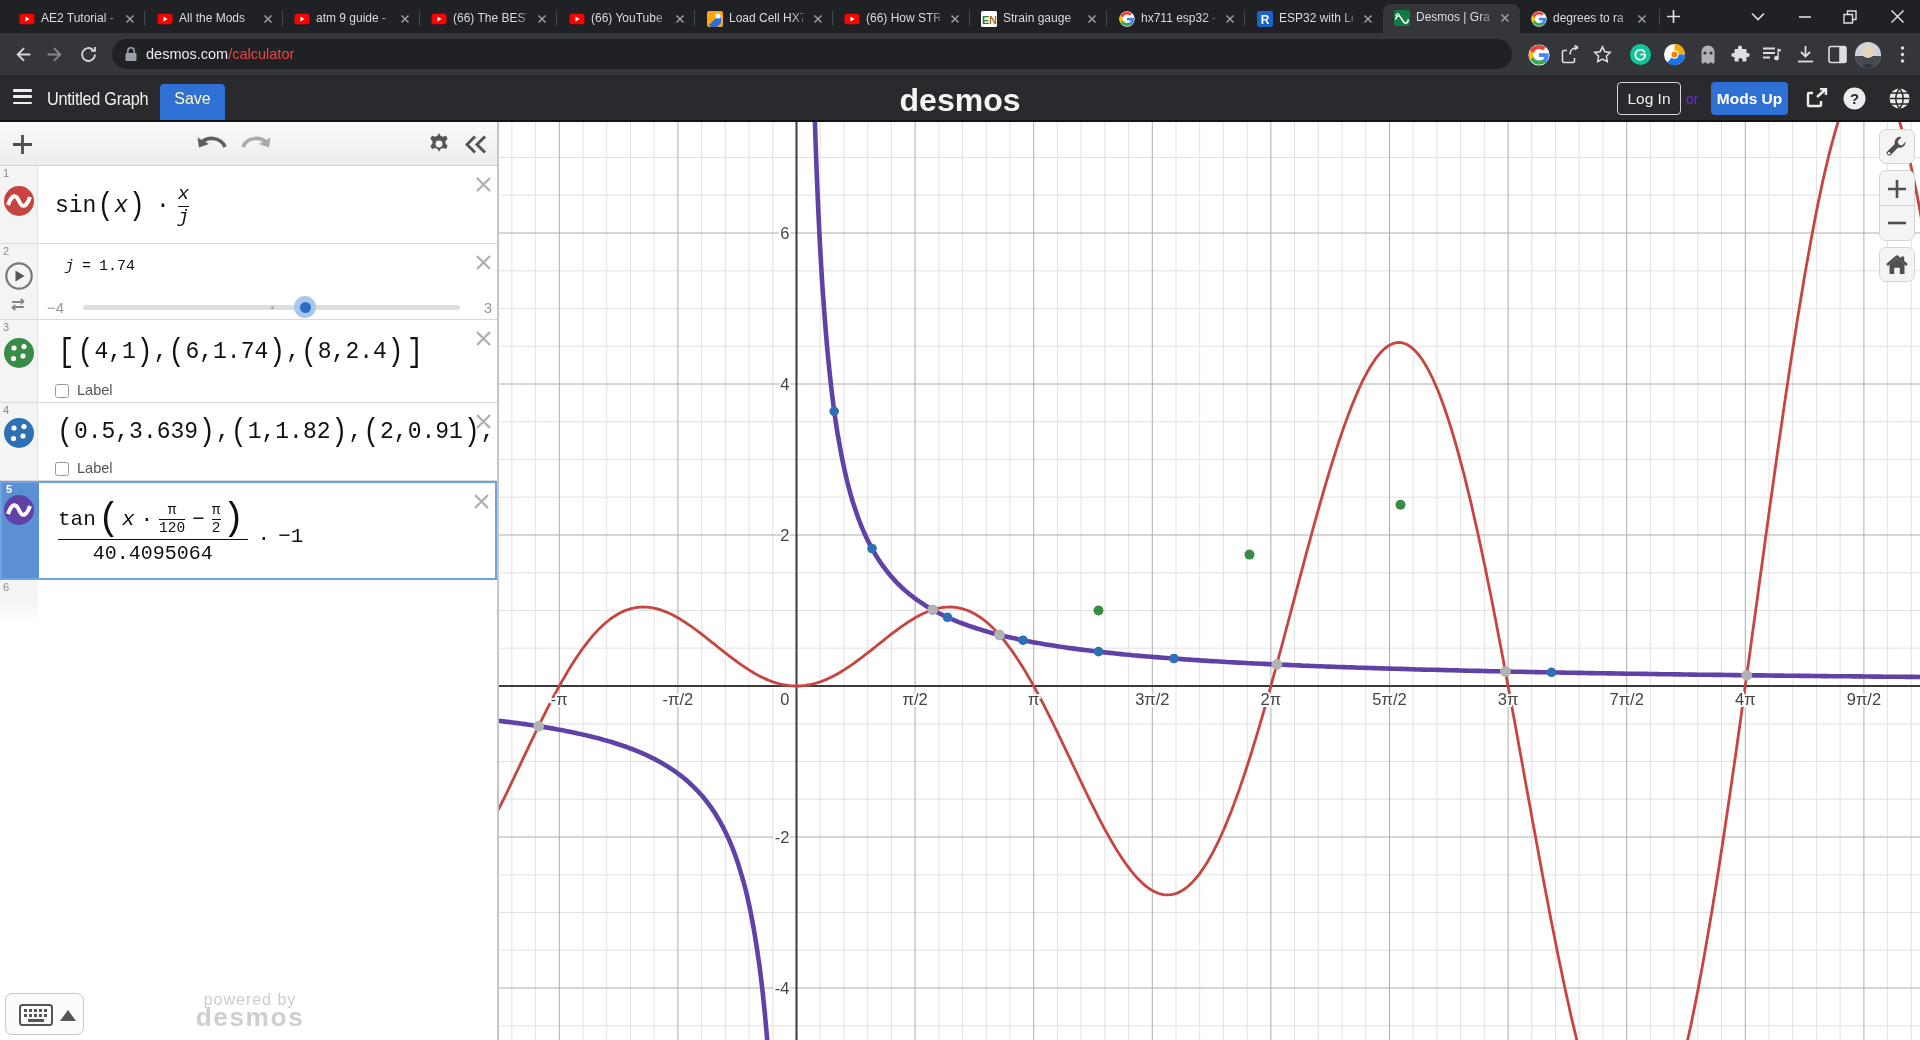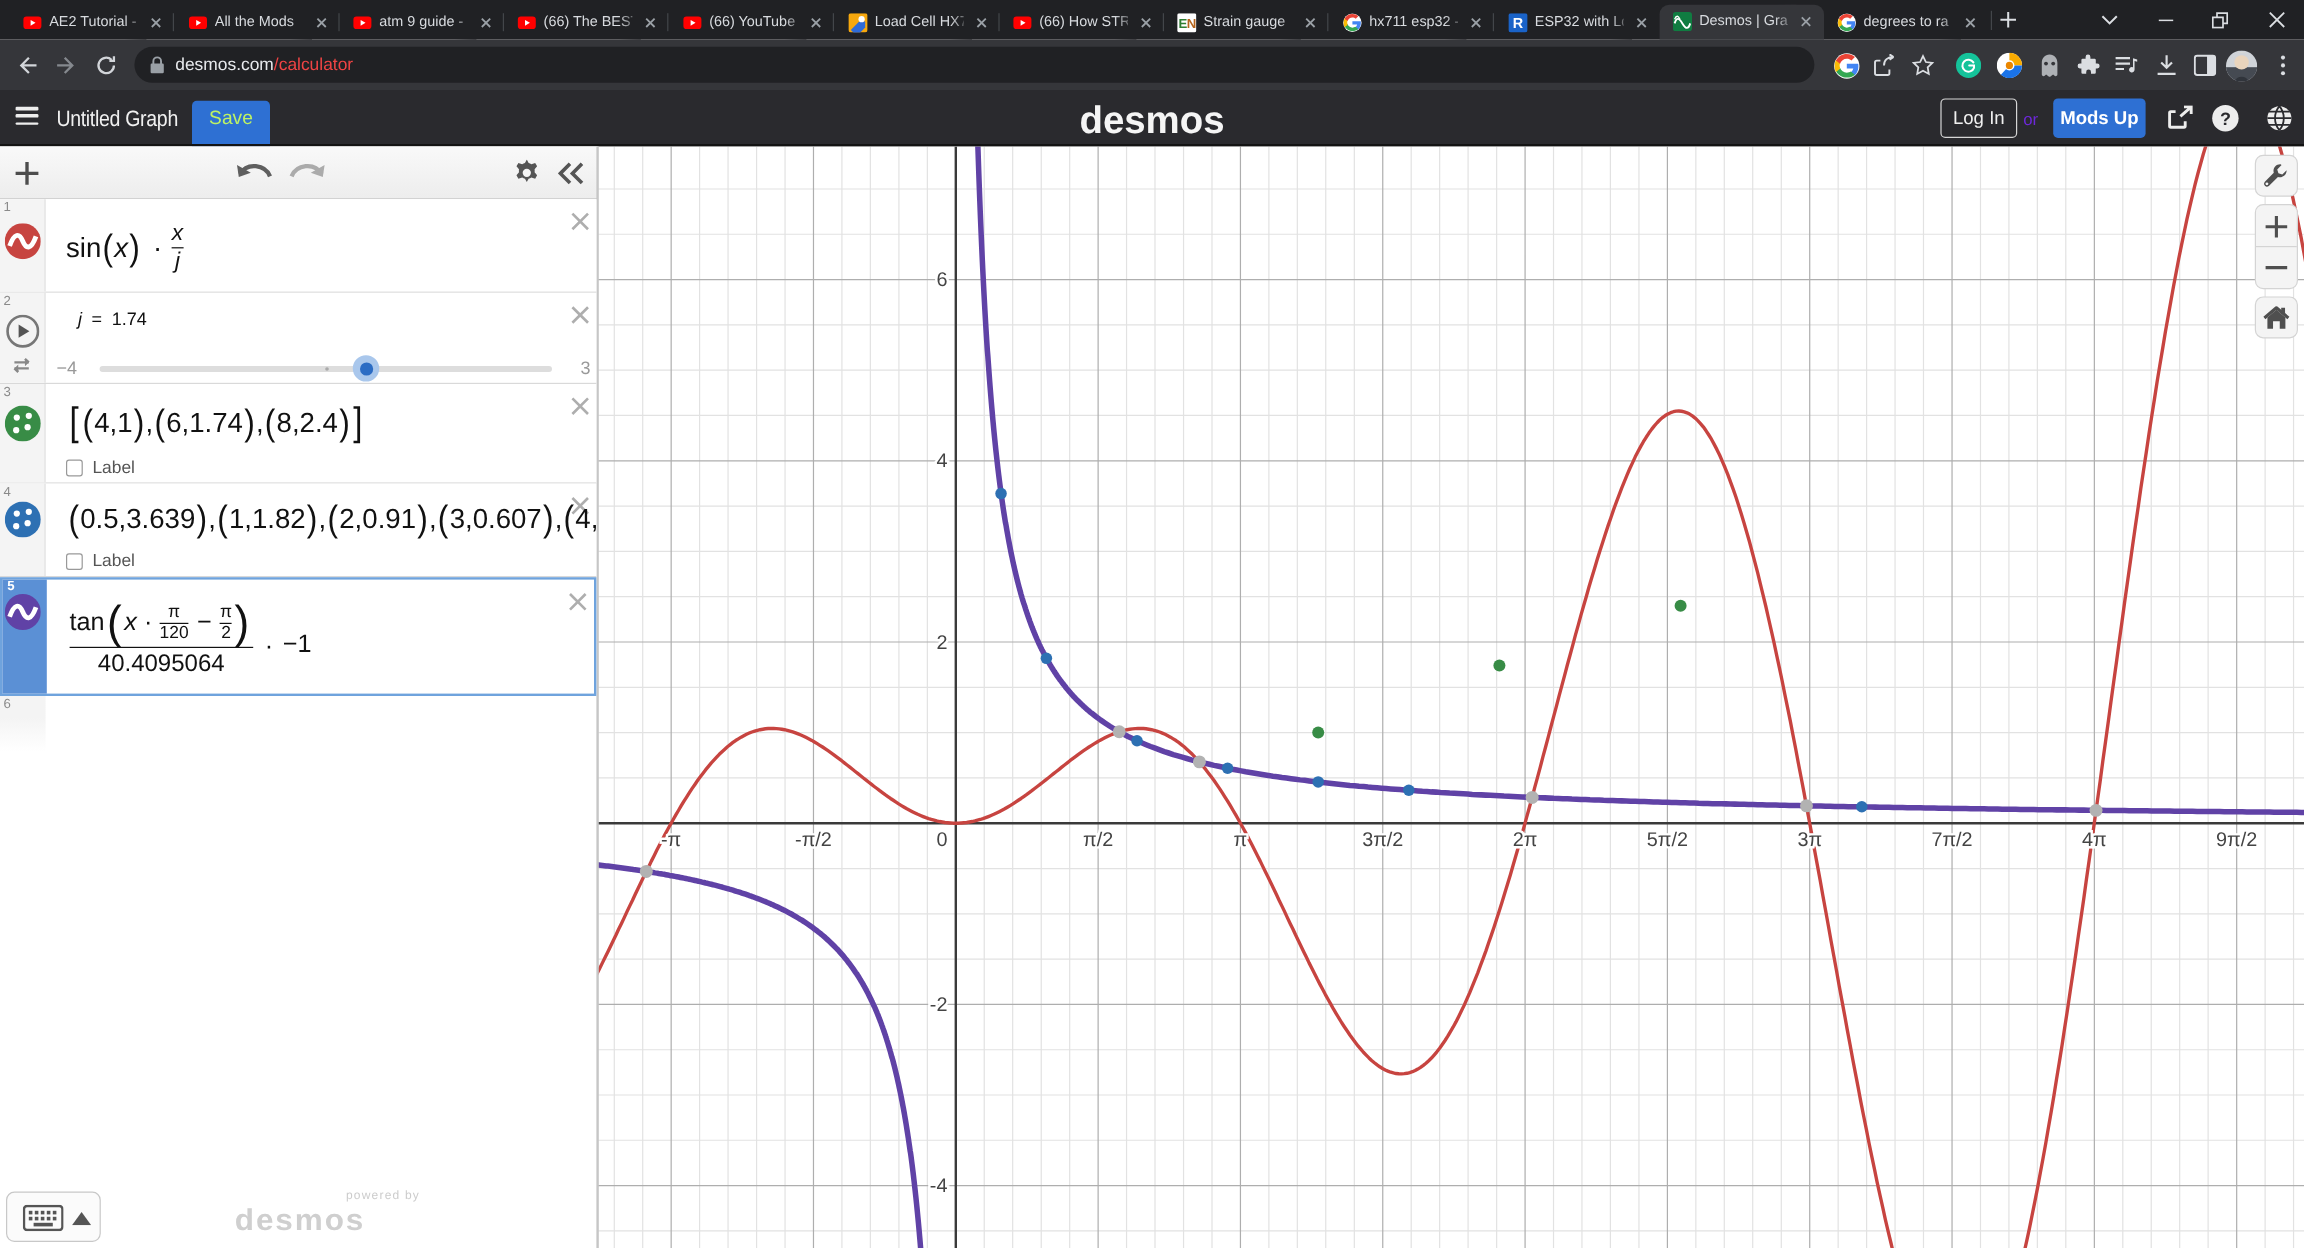--- a/index.html
+++ b/index.html
@@ -18,21 +18,21 @@
 #toolbar { position:absolute; left:0; top:33px; width:1920px; height:42px; background:#35363a; }
 #omni { position:absolute; left:112px; top:39px; width:1400px; height:30px; border-radius:15px;
   background:#202124; }
 #dhead { position:absolute; left:0; top:75px; width:1920px; height:45px; background:#2a2a2e; }
 #burger div { width:19px; height:2.6px; background:#ededed; margin-bottom:3.8px; border-radius:1px; }
 #panel { position:absolute; left:0; top:122px; width:498px; height:918px; background:#fff; }
 .row { position:absolute; left:0; width:497px; background:#fff; border-bottom:1px solid #d9d9d9; }
 .gut { position:absolute; left:0; top:0; width:38px; height:100%; background:#f4f4f4;
   border-right:1px solid #e2e2e2; }
 .gnum { position:absolute; left:3px; top:1px; font-size:11px; color:#8a8a8a; }
-.m { font-family:Liberation Sans, sans-serif; color:#111; }
+.m { font-family:Liberation Mono, monospace; color:#111; }
 .it { font-style:italic; }
 .bp { font-size:1.15em; font-weight:400; transform:scaleY(1.15); display:inline-block; margin:0 1px; }
 .bk { font-size:1.2em; transform:scaleY(1.2); display:inline-block; margin:0 2px; }
 .bg { font-size:1.75em; font-weight:300; transform:scaleY(1.05); display:inline-block; margin:0 2px; line-height:1; }
 .frac { display:inline-block; text-align:center; vertical-align:-0.55em; line-height:1.15; }
 .frac > div:last-child { border-top:1.4px solid #111; }
 .lbl { position:absolute; font-size:14.5px; color:#555; }
 .lbl .cb { display:inline-block; width:14px; height:14px; border:1.4px solid #999; border-radius:2.5px;
   background:#fff; vertical-align:-2.5px; margin-right:8px; }
 #row5 { border:2px solid #6fa3dd; }
@@ -290,21 +290,21 @@
     <circle cx="9.5" cy="10.5" r="1.7" fill="#dbdee2"></circle>
     <circle cx="9.5" cy="17" r="1.7" fill="#dbdee2"></circle>
   </svg>
 <div id="dhead"></div>
 <div id="burger" class="abs" style="left:13px;top:89px">
     <div></div>
     <div></div>
     <div></div>
   </div>
 <div class="abs" style="left:47px;top:88px;font-size:18.5px;color:#f0f0f0;letter-spacing:-0.3px;transform:scaleX(0.88);transform-origin:0 0">Untitled Graph</div>
-<div class="abs" style="left:160px;top:84px;width:65px;height:49px;background:#2e70d3;border-radius:4px;color:#bef264;font-size:16px;text-align:center;line-height:30px">Save</div>
+<div class="abs" style="left:160px;top:84px;width:65px;height:49px;background:#2e70d3;border-radius:4px;color:#fef9c3;font-size:16px;text-align:center;line-height:30px">Save</div>
 <div class="abs" style="left:0;width:1920px;top:82px;text-align:center;color:#f5f5f5;font-size:32px;font-weight:bold">desmos</div>
 <div class="abs" style="left:1617px;top:82px;width:64px;height:33px;border:1px solid #d6d6d6;border-radius:4px;color:#efefef;font-size:15.5px;text-align:center;line-height:31px">Log In</div>
 <div class="abs" style="left:1686px;top:91px;color:#6d28d9;font-size:14px">or</div>
 <div class="abs" style="left:1711px;top:82px;width:77px;height:33px;background:#2e70d3;border-radius:4px;color:#fff;font-size:15.5px;font-weight:bold;text-align:center;line-height:33px">Mods Up</div>
 <svg class="abs" style="left:1806px;top:88px" width="22" height="20" viewBox="0 0 22 20">
     <path d="M7 5H3a1 1 0 0 0-1 1v11a1 1 0 0 0 1 1h11a1 1 0 0 0 1-1v-4" stroke="#ededed" stroke-width="2.4" fill="none"></path>
     <path d="M11 9 20 1M14 1h6v6" stroke="#ededed" stroke-width="2.4" fill="none"></path>
   </svg>
 <svg class="abs" style="left:1843px;top:87px" width="23" height="23" viewBox="0 0 23 23">
     <circle cx="11.5" cy="11.5" r="11" fill="#ededed"></circle>
@@ -497,21 +497,21 @@
           <div>π</div>
           <div>2</div>
         </span>
    <span class="bg">)</span>
       </div>
  <div style="border-top:1.5px solid #111;padding-top:2px;font-size:20px">40.4095064</div>
 </span>
 <span style="margin:28px 8px 0 10px">·</span>
     <span style="margin-top:25.5px">−1</span>
 </div>
-<div class="abs" style="left:150px;top:991px;width:200px;text-align:right;color:#ccc;font-size:10px;letter-spacing:1px">powered by</div>
+<div class="abs" style="left:150px;top:991px;width:200px;text-align:center;color:#ccc;font-size:16px;letter-spacing:1px">powered by</div>
 <div class="abs" style="left:150px;top:1003px;width:200px;text-align:center;color:#ccc;font-size:25px;font-weight:bold;letter-spacing:1.5px;transform:scaleX(1.05);transform-origin:center;color:#cfcfcf">desmos</div>
 <div class="abs" style="left:5px;top:993px;width:79px;height:42px;background:#fbfbfb;border:1px solid #c8c8c8;border-radius:7px">
 <svg class="abs" style="left:13px;top:10px" width="34" height="22" viewBox="0 0 34 22">
 <rect x="1" y="1" width="32" height="20" rx="2.5" stroke="#555" stroke-width="2" fill="none"></rect>
 <g fill="#555">
         <rect x="5" y="5" width="3" height="3"></rect>
         <rect x="10" y="5" width="3" height="3"></rect>
         <rect x="15" y="5" width="3" height="3"></rect>
         <rect x="20" y="5" width="3" height="3"></rect>
         <rect x="25" y="5" width="3" height="3"></rect>

